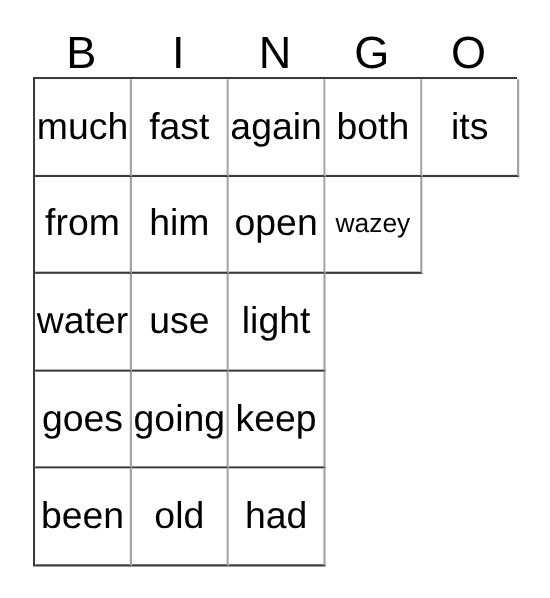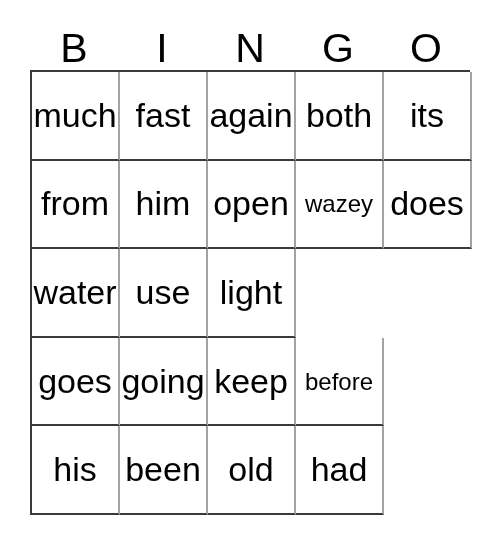--- a/index.html
+++ b/index.html
@@ -128,23 +128,20 @@
         </div>
       <div class="cell">
           <span class="cell-text">him</span>
         </div>
       <div class="cell">
           <span class="cell-text">open</span>
         </div>
       <div class="cell size-sm">
           <span class="cell-text">wazey</span>
         </div>
-      <div class="cell">
-          <span class="cell-text">does</span>
-        </div>
     </div>
 
     <div class="grid-row">
       <div class="cell">
           <span class="cell-text">water</span>
         </div>
       <div class="cell">
           <span class="cell-text">use</span>
         </div>
       <div class="cell">
@@ -155,29 +152,23 @@
     <div class="grid-row">
       <div class="cell">
           <span class="cell-text">goes</span>
         </div>
       <div class="cell">
           <span class="cell-text">going</span>
         </div>
       <div class="cell">
           <span class="cell-text">keep</span>
         </div>
-      <div class="cell size-sm">
-          <span class="cell-text">before</span>
-        </div>
     </div>
 
     <div class="grid-row">
-      <div class="cell">
-          <span class="cell-text">his</span>
-        </div>
       <div class="cell">
           <span class="cell-text">been</span>
         </div>
       <div class="cell">
           <span class="cell-text">old</span>
         </div>
       <div class="cell">
           <span class="cell-text">had</span>
         </div>
     </div>

